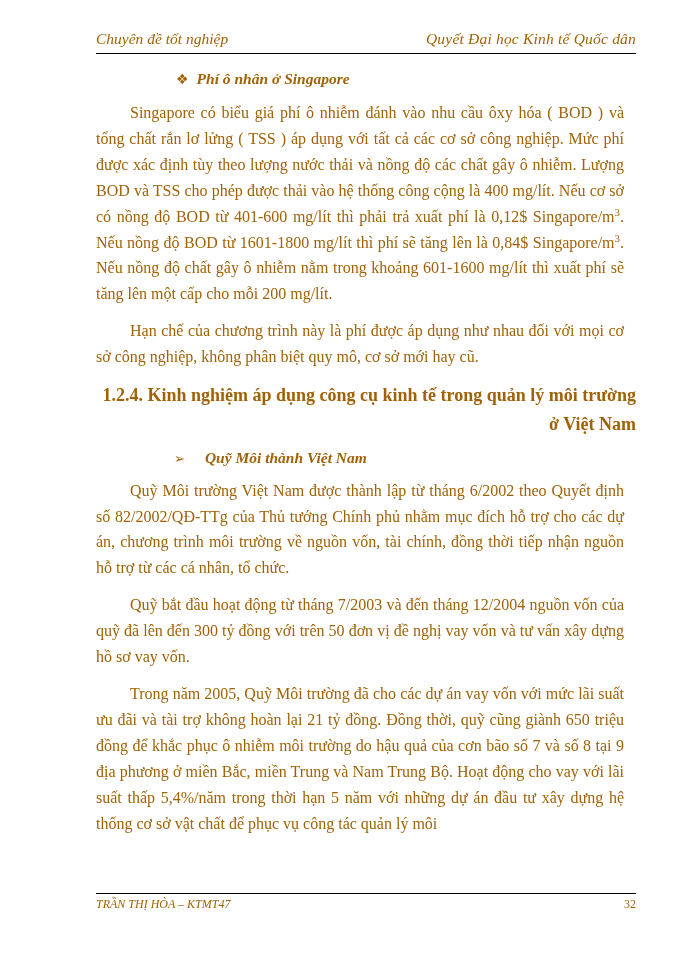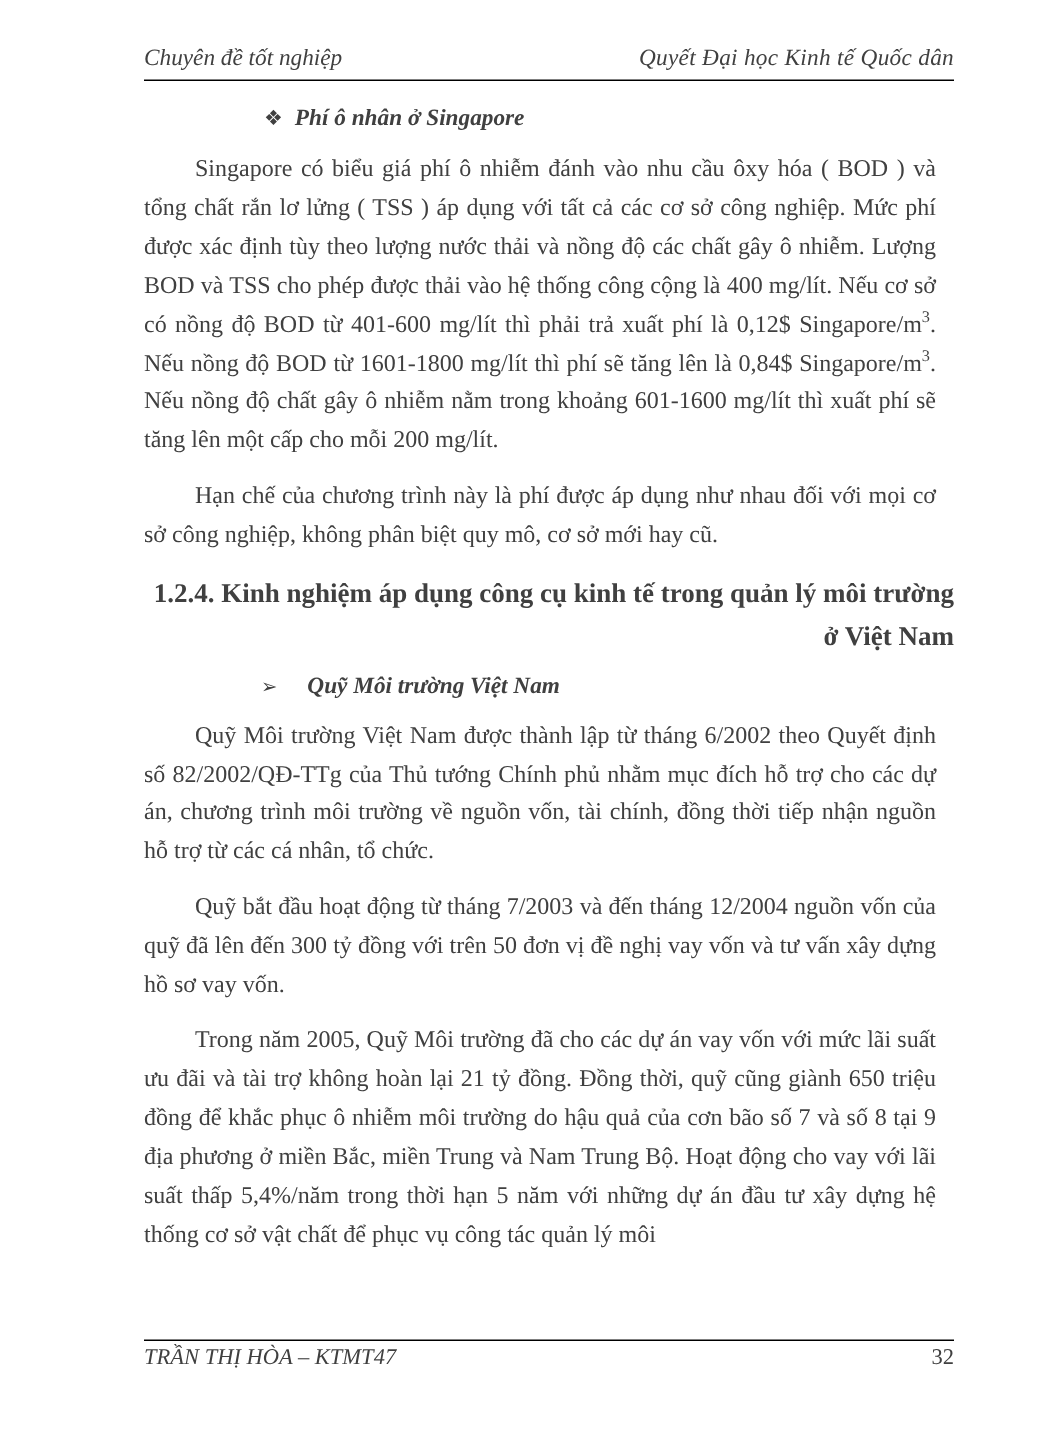--- a/index.html
+++ b/index.html
@@ -7,21 +7,21 @@
     padding: 0;
     background: #ffffff;
   }
   .page {
     position: relative;
     width: 700px;
     height: 960px;
     background: #ffffff;
     box-sizing: border-box;
     font-family: "Liberation Serif", serif;
-    color: #404040;
+    color: #a16207;
     overflow: hidden;
   }
   .content {
     position: absolute;
     left: 96px;
     top: 30px;
     width: 540px;
   }
   .header {
     display: flex;
@@ -101,21 +101,21 @@
   }
   .rule-bottom {
     border-top: 1.3px solid #000;
     margin-bottom: 3px;
   }
   .footer-row {
     display: flex;
     justify-content: space-between;
     align-items: baseline;
     font-style: italic;
-    font-size: 15px;
+    font-size: 12px;
   }
   .footer-left { white-space: nowrap; }
   .footer-right { font-style: normal; }
 </style>
 </head>
 <body>
 
 <div class="page">
 
   <div class="content">
@@ -132,21 +132,21 @@
         <span class="dingbat">❖</span><span>Phí ô nhân ở Singapore</span>
       </div>
 
       <p class="para"><span>Singapore có biểu giá phí ô nhiễm đánh vào nhu cầu ôxy hóa ( BOD ) và tổng chất rắn lơ lửng ( TSS ) áp dụng với tất cả các cơ sở công nghiệp. Mức phí được xác định tùy theo lượng nước thải và nồng độ các chất gây ô nhiễm. Lượng BOD và TSS cho phép được thải vào hệ thống công cộng là 400 mg/lít. Nếu cơ sở có nồng độ BOD từ 401-600 mg/lít thì phải trả xuất phí là 0,12$ Singapore/m</span><sup>3</sup><span>. Nếu nồng độ BOD từ 1601-1800  mg/lít thì phí sẽ tăng lên là 0,84$ Singapore/m</span><sup>3</sup><span>. Nếu nồng độ chất gây ô nhiễm nằm trong khoảng 601-1600  mg/lít thì xuất phí sẽ tăng lên một cấp cho mỗi 200 mg/lít.</span></p>
 
       <p class="para">Hạn chế của chương trình này là phí được áp dụng như nhau đối với mọi cơ sở công nghiệp, không phân biệt quy mô, cơ sở mới hay cũ.</p>
 
       <h4 class="heading">1.2.4. Kinh nghiệm áp dụng công cụ kinh tế trong quản lý môi trường ở Việt Nam</h4>
 
       <div class="sub-bullet">
-        <span class="arrow">➢</span><span>Quỹ Môi trường Việt Nam</span>
+        <span class="arrow">➢</span><span>Quỹ Môi thành Việt Nam</span>
       </div>
 
       <p class="para">Quỹ Môi trường Việt Nam được thành lập từ tháng 6/2002 theo Quyết định số 82/2002/QĐ-TTg của Thủ tướng Chính phủ nhằm mục đích hỗ trợ cho các dự án, chương trình môi trường về nguồn vốn, tài chính, đồng thời tiếp nhận nguồn hỗ trợ từ các cá nhân, tổ chức.</p>
       <p class="para">Quỹ bắt đầu hoạt động từ tháng 7/2003 và đến tháng 12/2004 nguồn vốn của quỹ đã lên đến 300 tỷ đồng với trên 50 đơn vị đề nghị vay vốn và tư vấn xây dựng hồ sơ vay vốn.</p>
       <p class="para">Trong năm 2005, Quỹ Môi trường đã cho các dự án vay vốn với mức lãi suất ưu đãi và tài trợ không hoàn lại 21 tỷ đồng. Đồng thời, quỹ cũng giành 650 triệu đồng để khắc phục ô nhiễm môi trường do hậu quả của cơn bão số 7 và số 8 tại 9 địa phương ở miền Bắc, miền Trung và Nam Trung Bộ. Hoạt động cho vay với lãi  suất thấp 5,4%/năm trong thời hạn 5 năm với những dự án đầu tư xây dựng hệ thống cơ sở vật chất để phục vụ công tác quản lý môi</p>
 
     </div>
   </div>
 
   <div class="footer">

